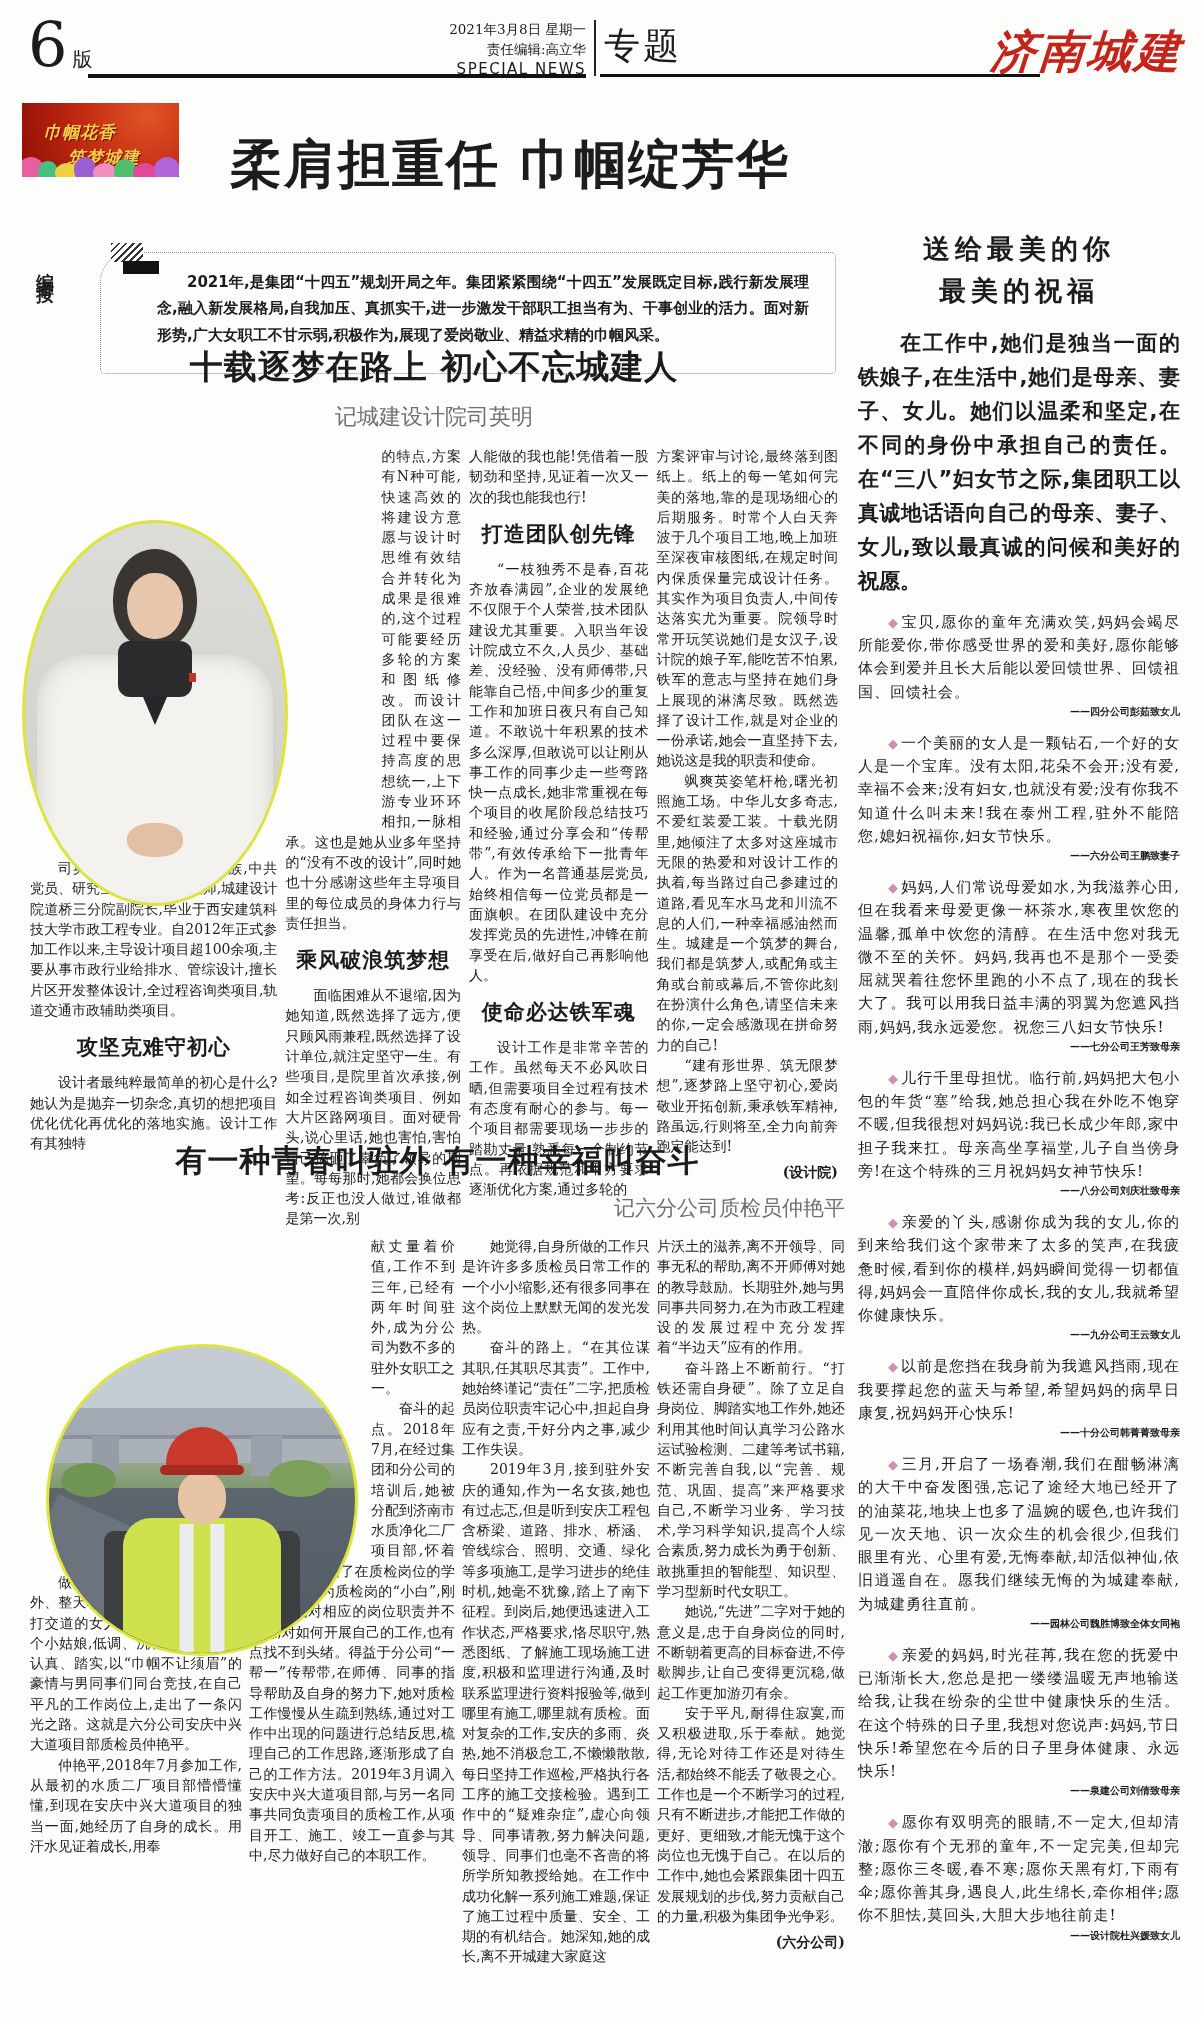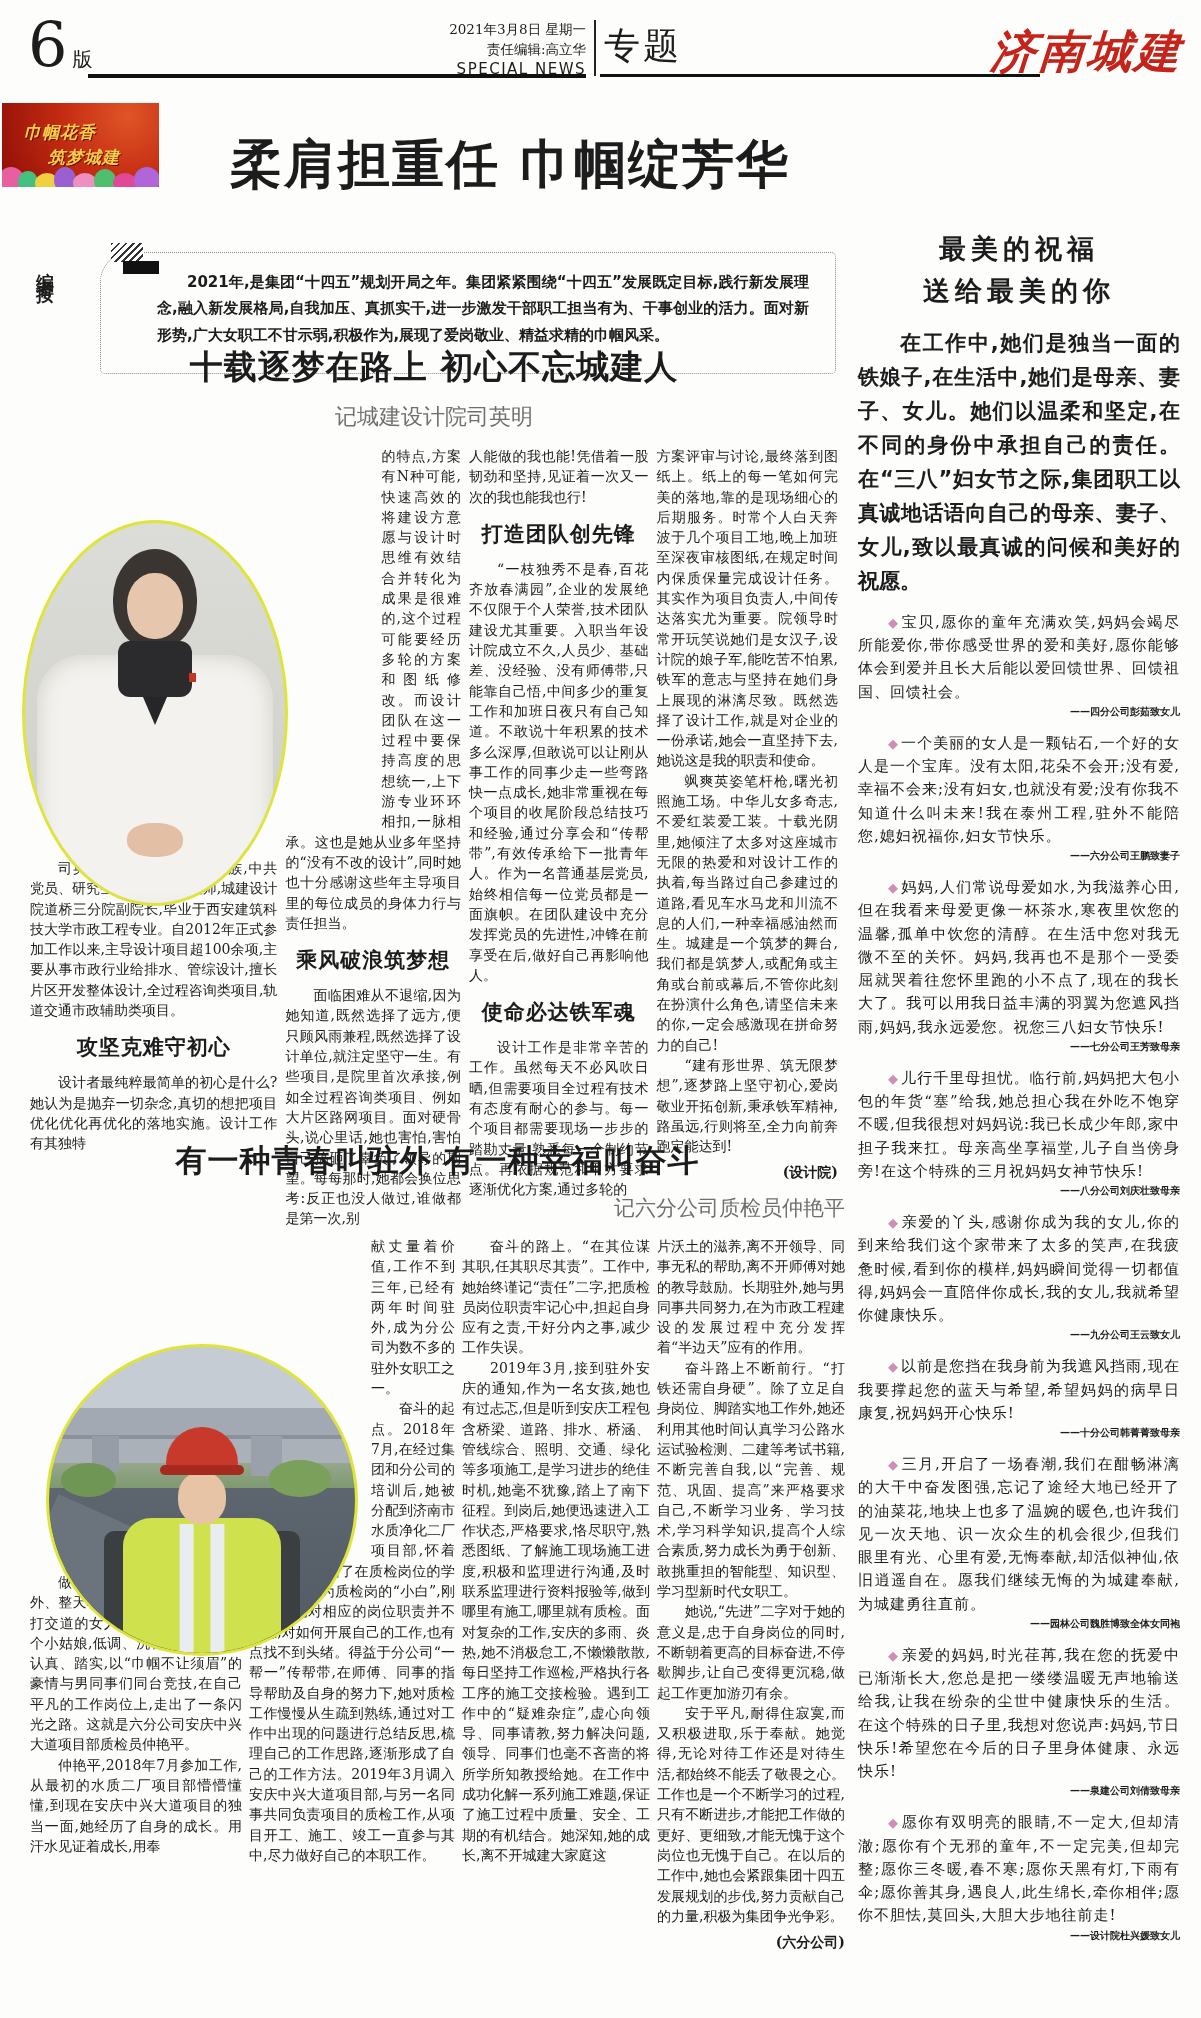--- a/index.html
+++ b/index.html
@@ -14,21 +14,21 @@
   .rule { position:absolute; background:#111; height:4px; }
   .rule-a { left:88px; top:74px; width:498px; }
   .rule-b { left:600px; top:74px; width:440px; height:3px; }
   .dateblock { position:absolute; left:350px; top:20px; width:236px; text-align:right; font-size:13.5px; line-height:1.45; }
   .dateblock .d3 { font-size:15px; letter-spacing:1.5px; font-family:"DejaVu Sans",sans-serif; }
   .vdiv { position:absolute; left:594px; top:20px; width:2px; height:56px; background:#222; }
   .section { position:absolute; left:604px; top:22px; font-size:36px; font-weight:400; letter-spacing:3px; }
   .brand { position:absolute; right:18px; top:22px; font-size:45px; font-weight:bold; font-style:italic; color:#c5241b; letter-spacing:3px; font-family:"DejaVu Serif",serif; transform:skewX(-4deg); }
 
   
-  .banner { position:absolute; left:2px; top:103px; width:157px; height:84px; overflow:hidden; background:radial-gradient(circle at 80% 15%, #e05427 0%, #c42c12 45%, #8f0d06 100%); }
+  .banner { position:absolute; left:22px; top:103px; width:157px; height:74px; overflow:hidden; background:radial-gradient(circle at 80% 15%, #e05427 0%, #c42c12 45%, #8f0d06 100%); }
   .bl1 { position:absolute; left:22px; top:18px; font-size:17px; font-weight:bold; font-style:italic; color:#f6cd4b; text-shadow:1px 1px 0 #6e0d03; letter-spacing:1px; }
   .bl2 { position:absolute; left:46px; top:43px; font-size:17px; font-weight:bold; font-style:italic; color:#f6cd4b; text-shadow:1px 1px 0 #6e0d03; letter-spacing:1px; }
   .flowers { position:absolute; left:0; bottom:-6px; width:100%; height:34px; }
   .flowers i { position:absolute; bottom:0; border-radius:50%; display:block; }
   .fl1 { left:-4px; width:26px; height:26px; background:#e85fa0; }
   .fl2 { left:16px; width:20px; height:22px; background:#45c080; }
   .fl3 { left:33px; width:24px; height:20px; background:#f0d040; }
   .fl4 { left:52px; width:22px; height:26px; background:#9a5fd0; }
   .fl5 { left:71px; width:24px; height:20px; background:#ef8fc0; }
   .fl6 { left:92px; width:22px; height:24px; background:#4fbf6f; }
@@ -218,37 +218,38 @@
       <div class="col c21">
         <p>做女人不易,做一个长期驻外、整天和男人一道与钢筋混凝土打交道的女人更不易,就是这样一个小姑娘,低调、沉稳、内敛,工作认真、踏实,以“巾帼不让须眉”的豪情与男同事们同台竞技,在自己平凡的工作岗位上,走出了一条闪光之路。这就是六分公司安庆中兴大道项目部质检员仲艳平。</p>
         <p>仲艳平,2018年7月参加工作,从最初的水质二厂项目部懵懵懂懂,到现在安庆中兴大道项目的独当一面,她经历了自身的成长。用汗水见证着成长,用奉</p>
       </div>
       <div class="col c22">
         <i class="spacer2"></i>
         <p class="cont">献丈量着价值,工作不到三年,已经有两年时间驻外,成为分公司为数不多的驻外女职工之一。</p>
         <p>奋斗的起点。2018年7月,在经过集团和分公司的培训后,她被分配到济南市水质净化二厂项目部,怀着满腔热情,开始了在质检岗位的学习之路。作为质检岗的“小白”,刚开始的她对相应的岗位职责并不熟悉,对如何开展自己的工作,也有点找不到头绪。得益于分公司“一帮一”传帮带,在师傅、同事的指导帮助及自身的努力下,她对质检工作慢慢从生疏到熟练,通过对工作中出现的问题进行总结反思,梳理自己的工作思路,逐渐形成了自己的工作方法。2019年3月调入安庆中兴大道项目部,与另一名同事共同负责项目的质检工作,从项目开工、施工、竣工一直参与其中,尽力做好自己的本职工作。</p>
       </div>
       <div class="col c23">
+        <p>她觉得,自身所做的工作只是许许多多质检员日常工作的一个小小缩影,还有很多同事在这个岗位上默默无闻的发光发热。</p>
         <p>奋斗的路上。“在其位谋其职,任其职尽其责”。工作中,她始终谨记“责任”二字,把质检员岗位职责牢记心中,担起自身应有之责,干好分内之事,减少工作失误。</p>
         <p>2019年3月,接到驻外安庆的通知,作为一名女孩,她也有过忐忑,但是听到安庆工程包含桥梁、道路、排水、桥涵、管线综合、照明、交通、绿化等多项施工,是学习进步的绝佳时机,她毫不犹豫,踏上了南下征程。到岗后,她便迅速进入工作状态,严格要求,恪尽职守,熟悉图纸、了解施工现场施工进度,积极和监理进行沟通,及时联系监理进行资料报验等,做到哪里有施工,哪里就有质检。面对复杂的工作,安庆的多雨、炎热,她不消极怠工,不懒懒散散,每日坚持工作巡检,严格执行各工序的施工交接检验。遇到工作中的“疑难杂症”,虚心向领导、同事请教,努力解决问题,领导、同事们也毫不吝啬的将所学所知教授给她。在工作中成功化解一系列施工难题,保证了施工过程中质量、安全、工期的有机结合。她深知,她的成长,离不开城建大家庭这</p>
       </div>
       <div class="col c24">
         <p class="cont">片沃土的滋养,离不开领导、同事无私的帮助,离不开师傅对她的教导鼓励。长期驻外,她与男同事共同努力,在为市政工程建设的发展过程中充分发挥着“半边天”应有的作用。</p>
         <p>奋斗路上不断前行。“打铁还需自身硬”。除了立足自身岗位、脚踏实地工作外,她还利用其他时间认真学习公路水运试验检测、二建等考试书籍,不断完善自我,以“完善、规范、巩固、提高”来严格要求自己,不断学习业务、学习技术,学习科学知识,提高个人综合素质,努力成长为勇于创新、敢挑重担的智能型、知识型、学习型新时代女职工。</p>
         <p>她说,“先进”二字对于她的意义是,忠于自身岗位的同时,不断朝着更高的目标奋进,不停歇脚步,让自己变得更沉稳,做起工作更加游刃有余。</p>
         <p>安于平凡,耐得住寂寞,而又积极进取,乐于奉献。她觉得,无论对待工作还是对待生活,都始终不能丢了敬畏之心。工作也是一个不断学习的过程,只有不断进步,才能把工作做的更好、更细致,才能无愧于这个岗位也无愧于自己。在以后的工作中,她也会紧跟集团十四五发展规划的步伐,努力贡献自己的力量,积极为集团争光争彩。</p>
         <p class="sign">(六分公司)</p>
       </div>
     </div>
   </section>
 
   <aside class="bcol">
     <div class="b-title hl">
+      <div>送给最美的你</div>
       <div>最美的祝福</div>
-      <div>送给最美的你</div>
     </div>
     <p class="b-intro">在工作中,她们是独当一面的铁娘子,在生活中,她们是母亲、妻子、女儿。她们以温柔和坚定,在不同的身份中承担自己的责任。在“三八”妇女节之际,集团职工以真诚地话语向自己的母亲、妻子、女儿,致以最真诚的问候和美好的祝愿。</p>
 
     <div class="bless">
       <p class="bt"><i class="diamond">◆</i><span>宝贝,愿你的童年充满欢笑,妈妈会竭尽所能爱你,带你感受世界的爱和美好,愿你能够体会到爱并且长大后能以爱回馈世界、回馈祖国、回馈社会。</span></p>
       <p class="sign">——四分公司彭茹致女儿</p>
     </div>
     <div class="bless">
       <p class="bt"><i class="diamond">◆</i><span>一个美丽的女人是一颗钻石,一个好的女人是一个宝库。没有太阳,花朵不会开;没有爱,幸福不会来;没有妇女,也就没有爱;没有你我不知道什么叫未来!我在泰州工程,驻外不能陪您,媳妇祝福你,妇女节快乐。</span></p>
       <p class="sign">——六分公司王鹏致妻子</p>

